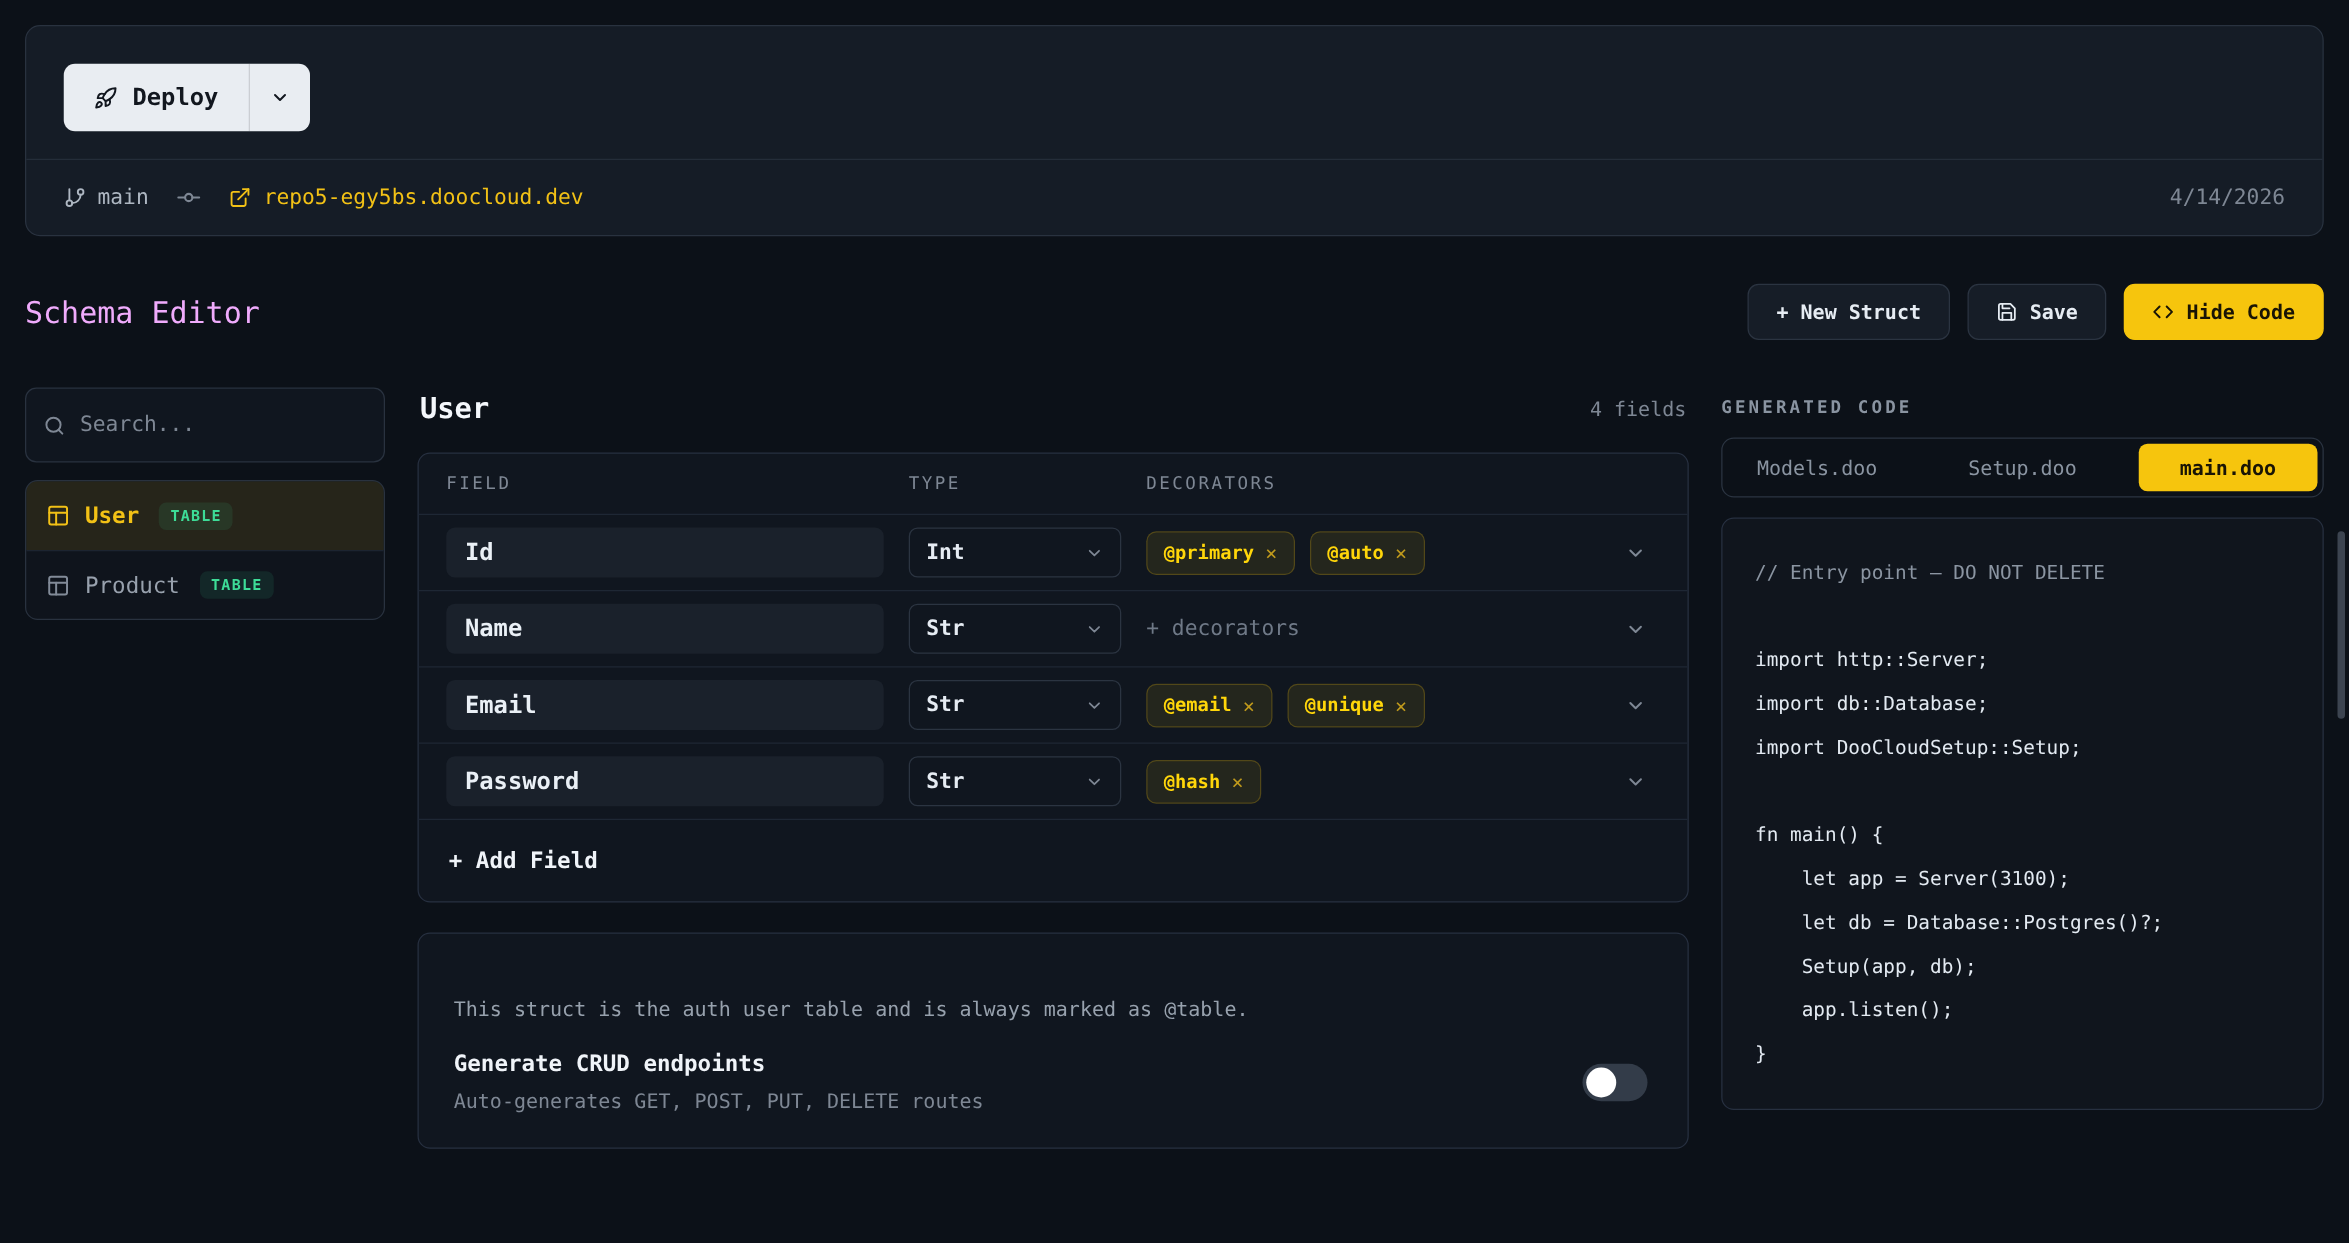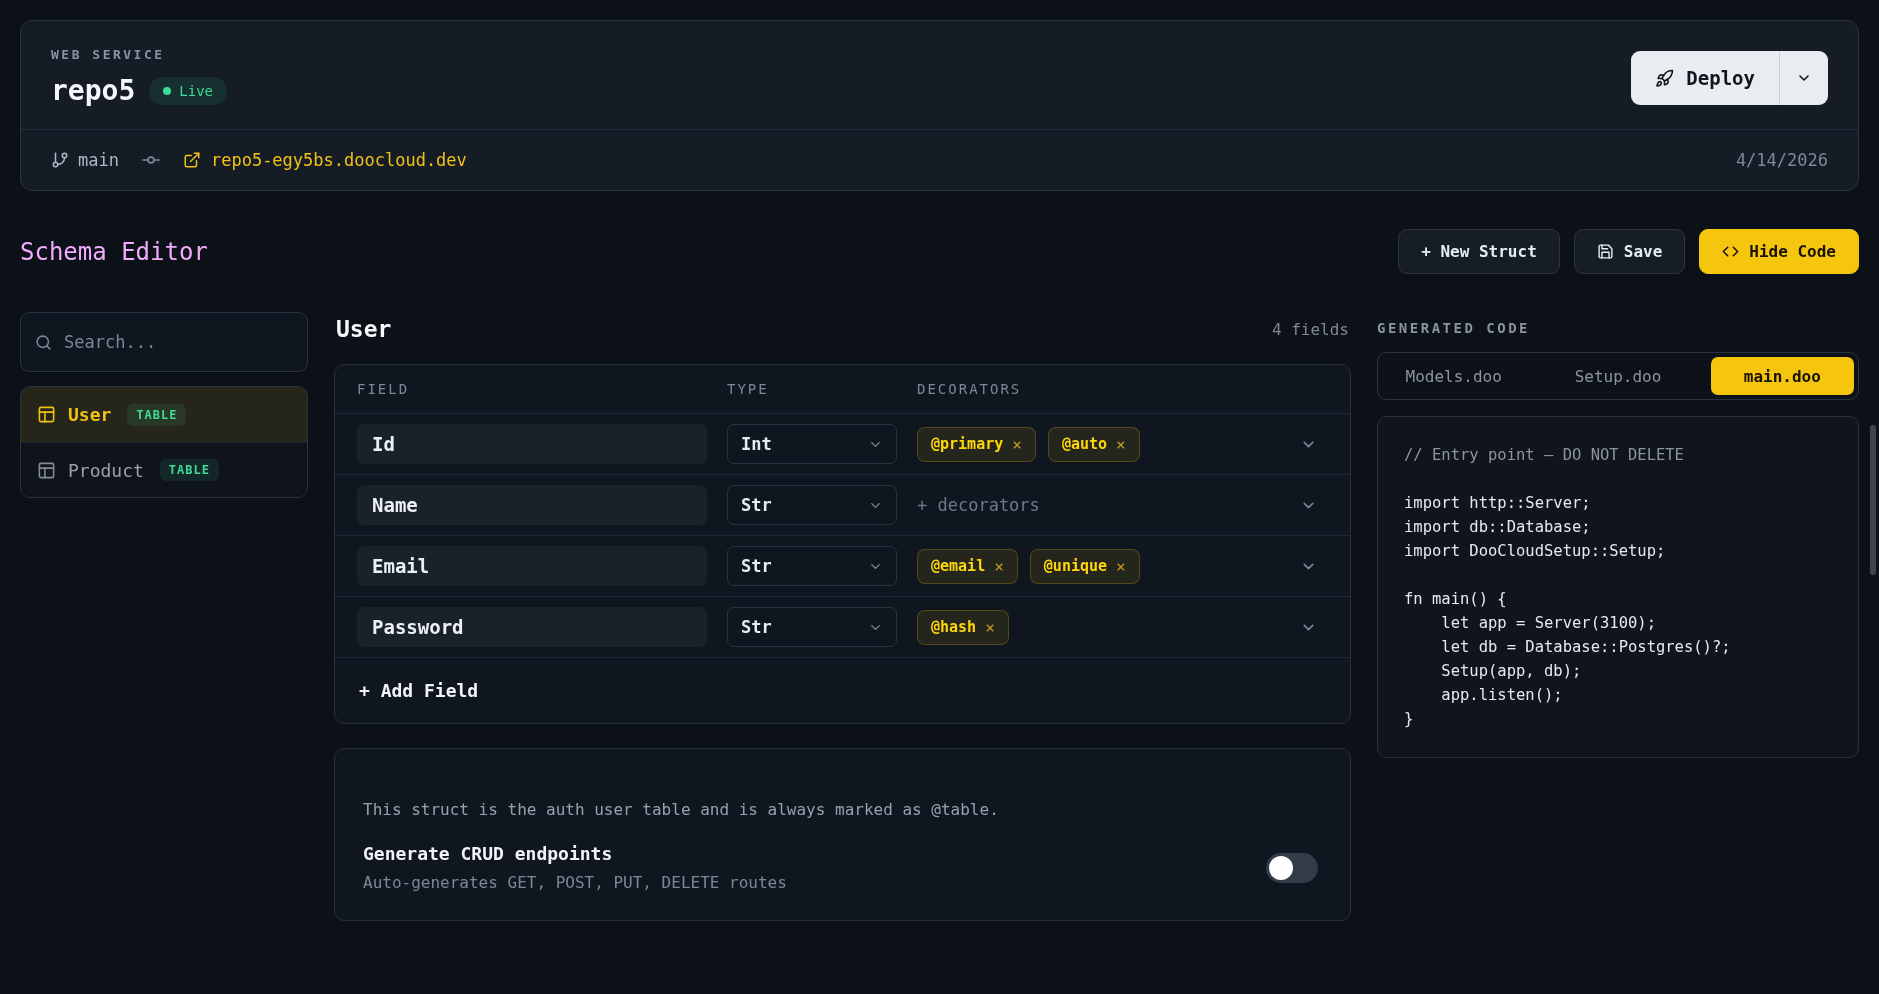--- a/index.html
+++ b/index.html
@@ -171,46 +171,36 @@
     flex:1; display:flex; justify-content:center; align-items:center;
     height:38px; border-radius:7px; font-size:16px; color:#8a94a1; cursor:pointer;
   }
   .code-tab.active { background:#f6c50d; color:#191405; font-weight:700; }
   .code-card {
     margin-top:16px; background:#10151d;
     border:1px solid #273040; border-radius:10px;
     padding:26px 26px;
   }
   .code-card pre {
-    font-family:inherit; font-size:15.5px; line-height:24px;
+    font-family:inherit; font-size:15.5px; line-height:35px;
     color:#e3eaf2; white-space:pre;
   }
   .cmt { color:#8b95a2; }
 
   
   .scroll-thumb {
     position:absolute; right:3px; top:425px;
     width:6px; height:150px; border-radius:3px; background:#3c4450;
   }
 </style>
 </head>
 <body>
 
 <div class="service-card">
   <div class="service-top">
-    <div>
-      <div class="kicker">WEB SERVICE</div>
-      <div class="name-row">
-        <div class="service-name">repo5</div>
-        <div class="live-pill">
-          <span class="live-dot"></span>
-          <span>Live</span>
-        </div>
-      </div>
-    </div>
     <div class="deploy-btn">
       <div class="deploy-main">
         <span>
           <svg width="19" height="19" viewBox="0 0 24 24" fill="none" stroke="currentColor" stroke-width="2" stroke-linecap="round" stroke-linejoin="round">
               <path d="M4.5 16.5c-1.5 1.26-2 5-2 5s3.74-.5 5-2c.71-.84.7-2.13-.09-2.91a2.18 2.18 0 0 0-2.91-.09z"></path>
               <path d="M12 15l-3-3a22 22 0 0 1 2-3.95A12.88 12.88 0 0 1 22 2c0 2.72-.78 7.5-6 11a22.35 22.35 0 0 1-4 2z"></path>
               <path d="M9 12H4s.55-3.03 2-4c1.62-1.08 5 0 5 0"></path>
               <path d="M12 15v5s3.03-.55 4-2c1.08-1.62 0-5 0-5"></path>
             </svg>
         </span>

